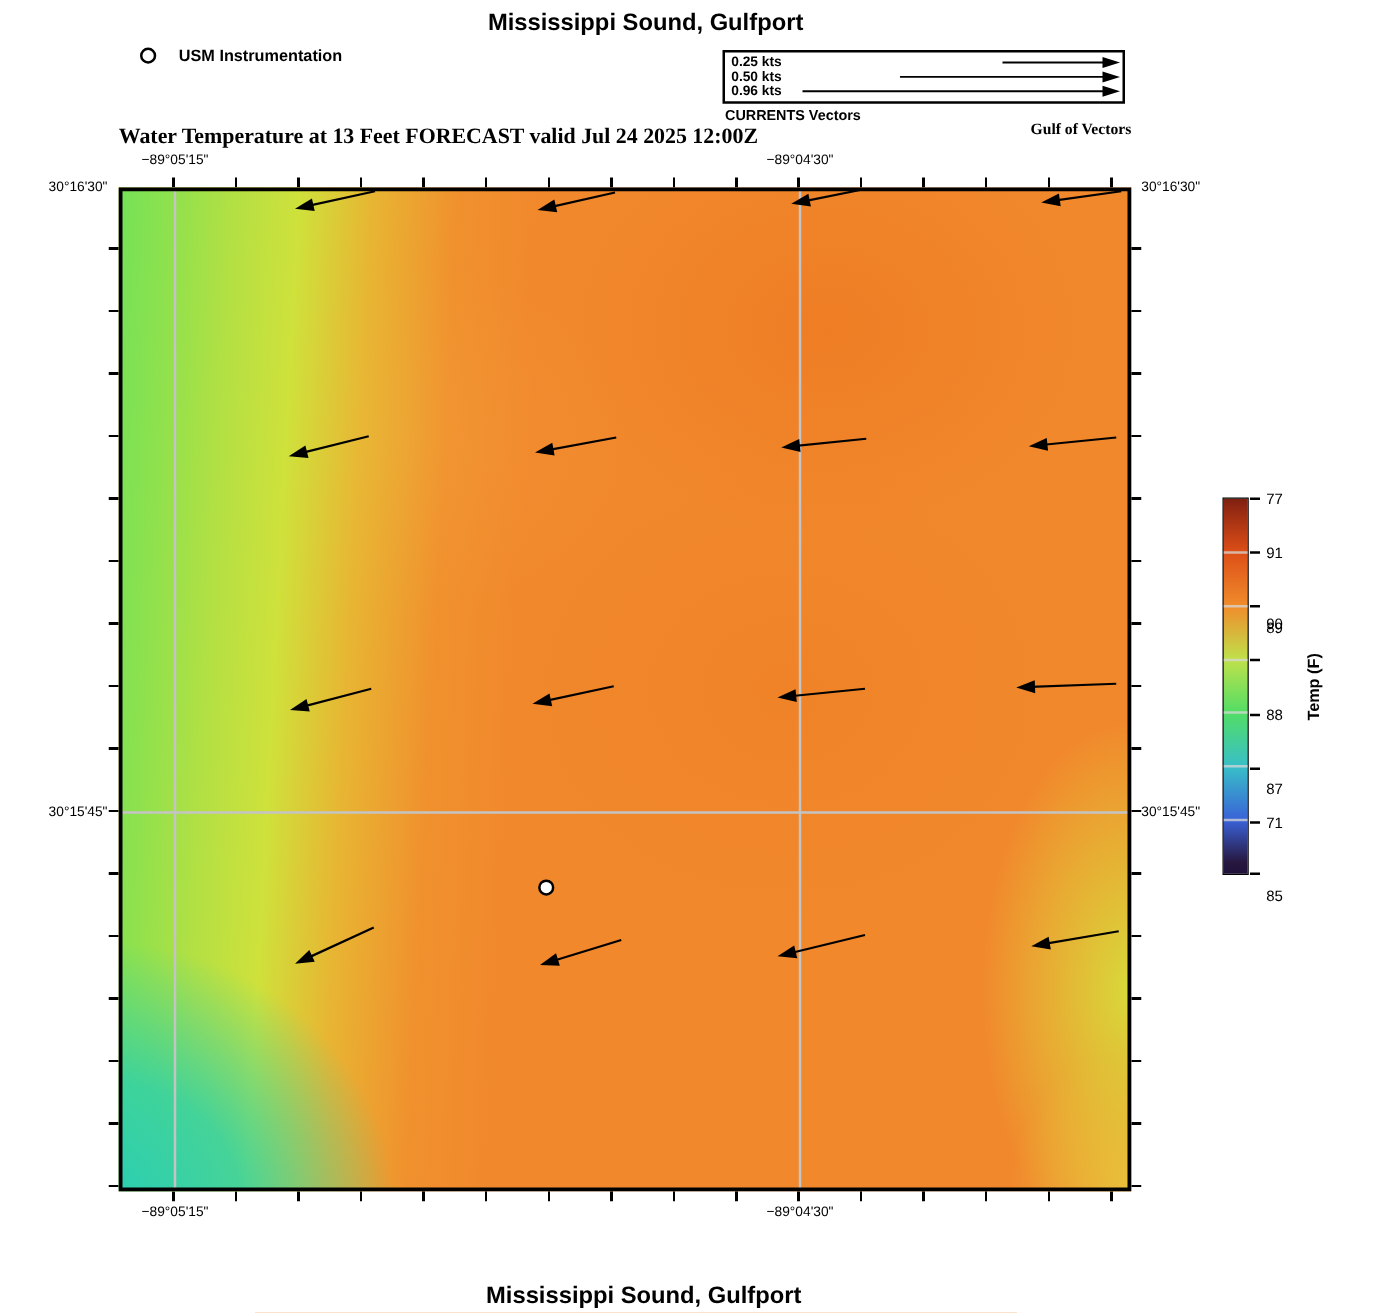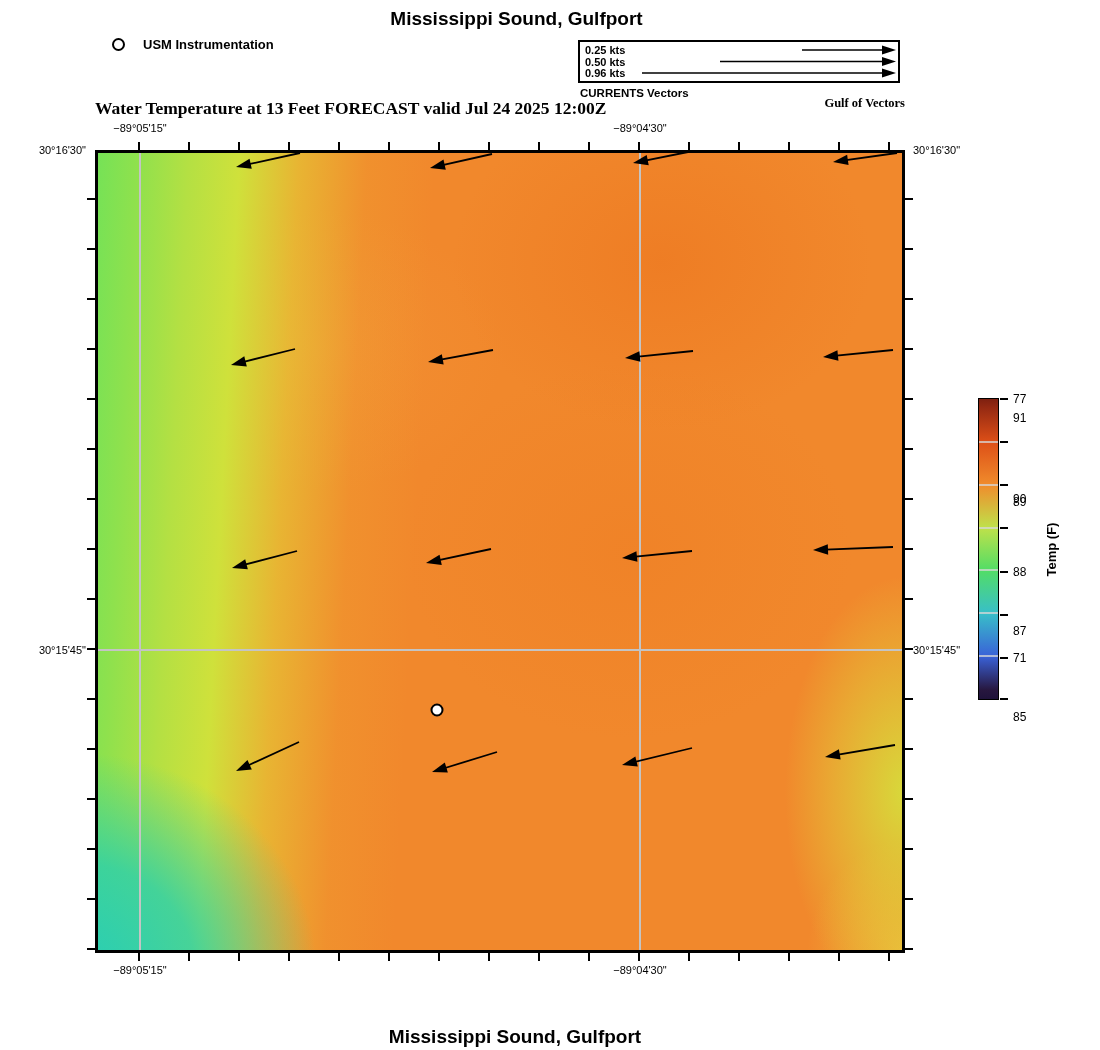--- a/index.html
+++ b/index.html
@@ -193,21 +193,21 @@
 </div>
 <div class="abs cb-tick" style="top:399px"></div>
 <div class="abs cb-tick" style="top:442px"></div>
 <div class="abs cb-tick" style="top:485px"></div>
 <div class="abs cb-tick" style="top:528px"></div>
 <div class="abs cb-tick" style="top:572px"></div>
 <div class="abs cb-tick" style="top:615px"></div>
 <div class="abs cb-tick" style="top:658px"></div>
 <div class="abs cb-tick" style="top:699px"></div>
 <div class="abs cb-num" style="top:399px">77</div>
-<div class="abs cb-num" style="top:418px">91</div>
+<div class="abs cb-num" style="top:442px">91</div>
 <div class="abs cb-num" style="top:499px">90</div>
 <div class="abs cb-num" style="top:502px">89</div>
 <div class="abs cb-num" style="top:572px">88</div>
 <div class="abs cb-num" style="top:631px">87</div>
 <div class="abs cb-num" style="top:658px">71</div>
 <div class="abs cb-num" style="top:717px">85</div>
 <div class="abs" id="temp-label">Temp (F)</div>
 
 <div class="abs title" id="bottom-title">Mississippi Sound, Gulfport</div>
 

